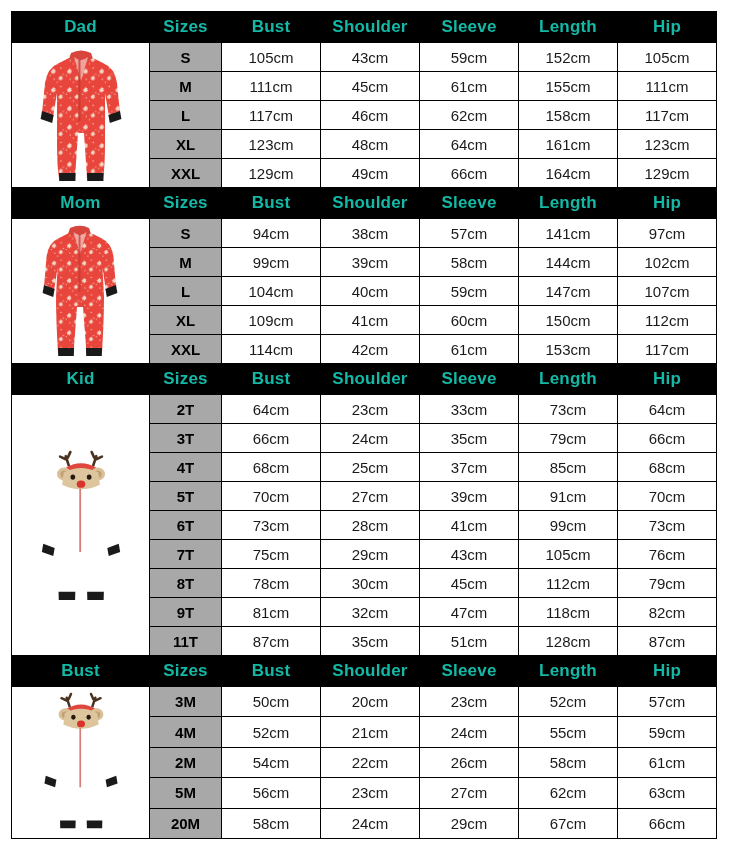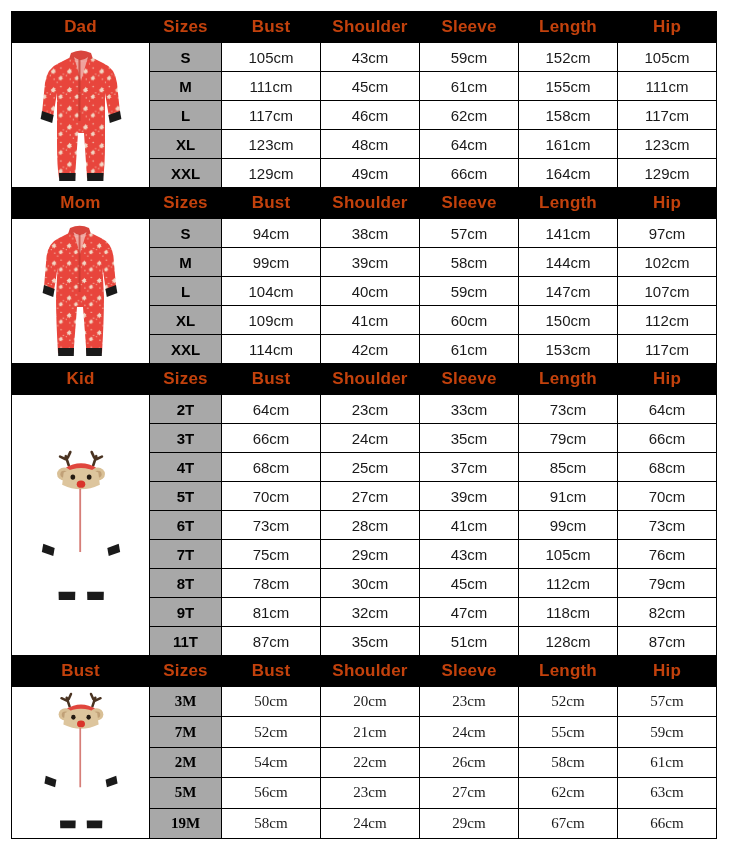--- a/index.html
+++ b/index.html
@@ -27,21 +27,21 @@
     padding: 0;
   }
   
   col.c-img   { width: 138px; }
   col.c-size  { width: 72px; }
   col.c-data  { width: 99px; }
 
   
   tr.section-header td {
     background: #000000;
-    color: #c2410c;
+    color: #14b8a6;
     font-weight: bold;
     font-size: 17px;
     height: 31px;
     border-color: #000000;
     letter-spacing: .2px;
   }
   tr.section-header td.hdr-cat { font-size: 17px; }
 
   
   td.size-cell {
@@ -64,21 +64,21 @@
   .fig-wrap {
     width: 100%;
     display: flex;
     align-items: center;
     justify-content: center;
   }
   
   .sec-dad   td.size-cell, .sec-dad   td.meas-cell { height: 29px; }
   .sec-mom   td.size-cell, .sec-mom   td.meas-cell { height: 29px; }
   .sec-kid   td.size-cell, .sec-kid   td.meas-cell { height: 29px; }
-  .sec-baby  td.size-cell, .sec-baby  td.meas-cell { height: 27px; font-family: Liberation Serif, serif; }
+  .sec-baby  td.size-cell, .sec-baby  td.meas-cell { height: 27px; }
 
   svg { display: block; }
 </style>
 </head>
 <body>
 
 <div class="page">
   <table class="chart">
     <colgroup>
       <col class="c-img">
@@ -438,21 +438,21 @@
             </div>
           </td>
           <td class="size-cell">3M</td>
           <td class="meas-cell">50cm</td>
           <td class="meas-cell">20cm</td>
           <td class="meas-cell">23cm</td>
           <td class="meas-cell">52cm</td>
           <td class="meas-cell">57cm</td>
         </tr>
         <tr class="sec-baby">
-          <td class="size-cell">7M</td>
+          <td class="size-cell">4M</td>
           <td class="meas-cell">52cm</td>
           <td class="meas-cell">21cm</td>
           <td class="meas-cell">24cm</td>
           <td class="meas-cell">55cm</td>
           <td class="meas-cell">59cm</td>
         </tr>
         <tr class="sec-baby">
           <td class="size-cell">2M</td>
           <td class="meas-cell">54cm</td>
           <td class="meas-cell">22cm</td>
@@ -462,21 +462,21 @@
         </tr>
         <tr class="sec-baby">
           <td class="size-cell">5M</td>
           <td class="meas-cell">56cm</td>
           <td class="meas-cell">23cm</td>
           <td class="meas-cell">27cm</td>
           <td class="meas-cell">62cm</td>
           <td class="meas-cell">63cm</td>
         </tr>
         <tr class="sec-baby">
-          <td class="size-cell">19M</td>
+          <td class="size-cell">20M</td>
           <td class="meas-cell">58cm</td>
           <td class="meas-cell">24cm</td>
           <td class="meas-cell">29cm</td>
           <td class="meas-cell">67cm</td>
           <td class="meas-cell">66cm</td>
         </tr>
       </tbody>
   </table>
 </div>
 

